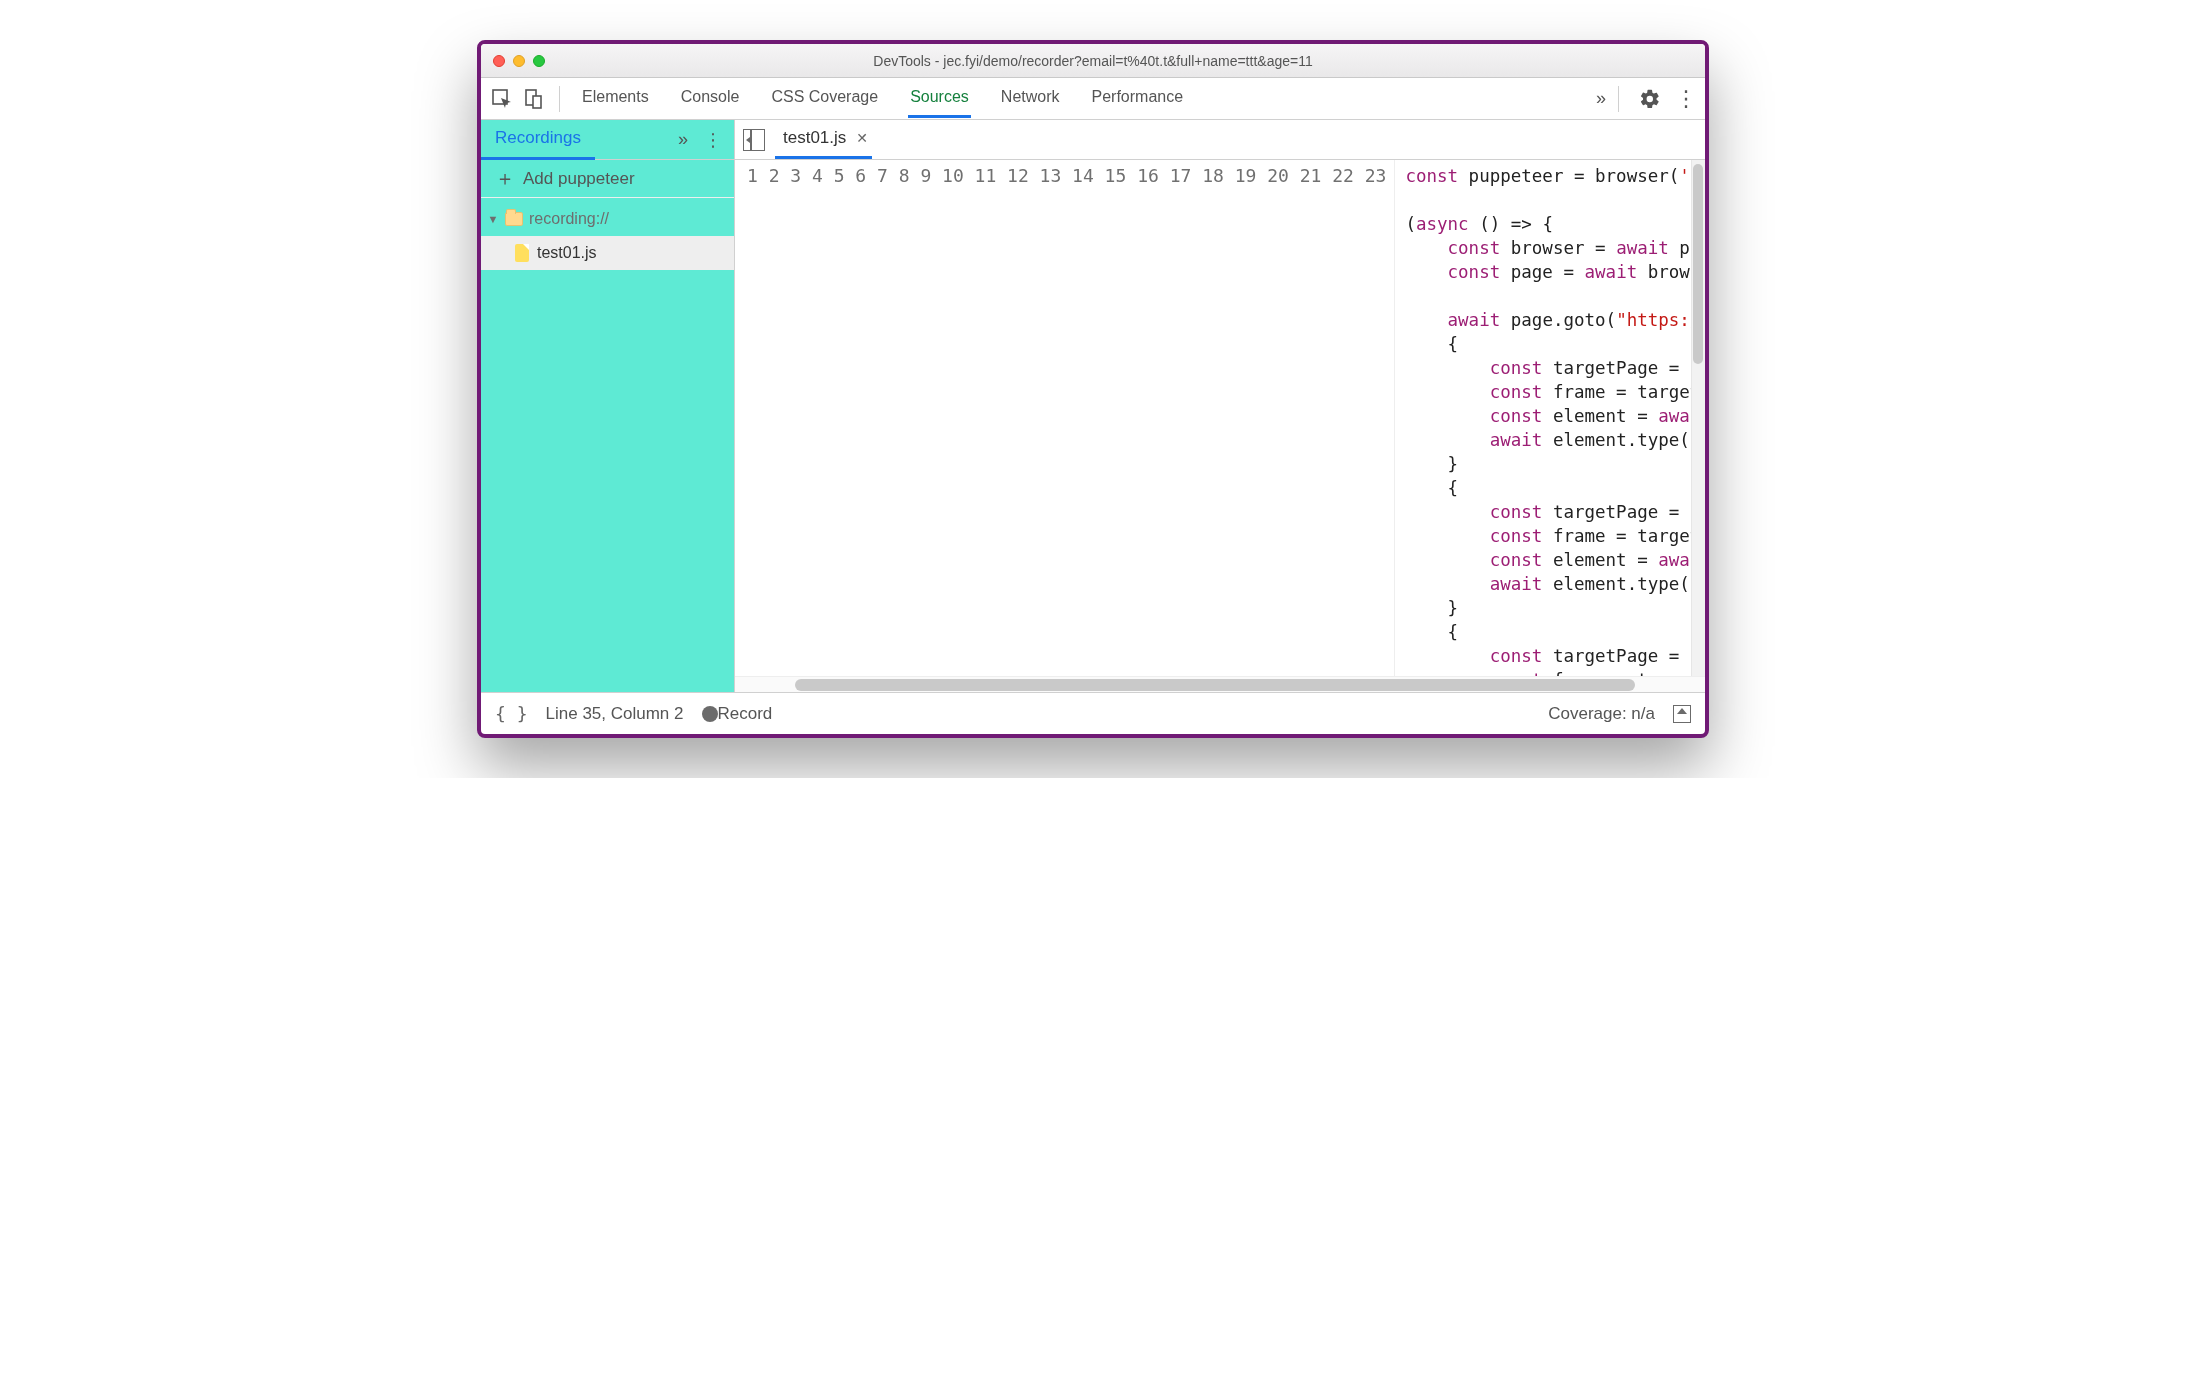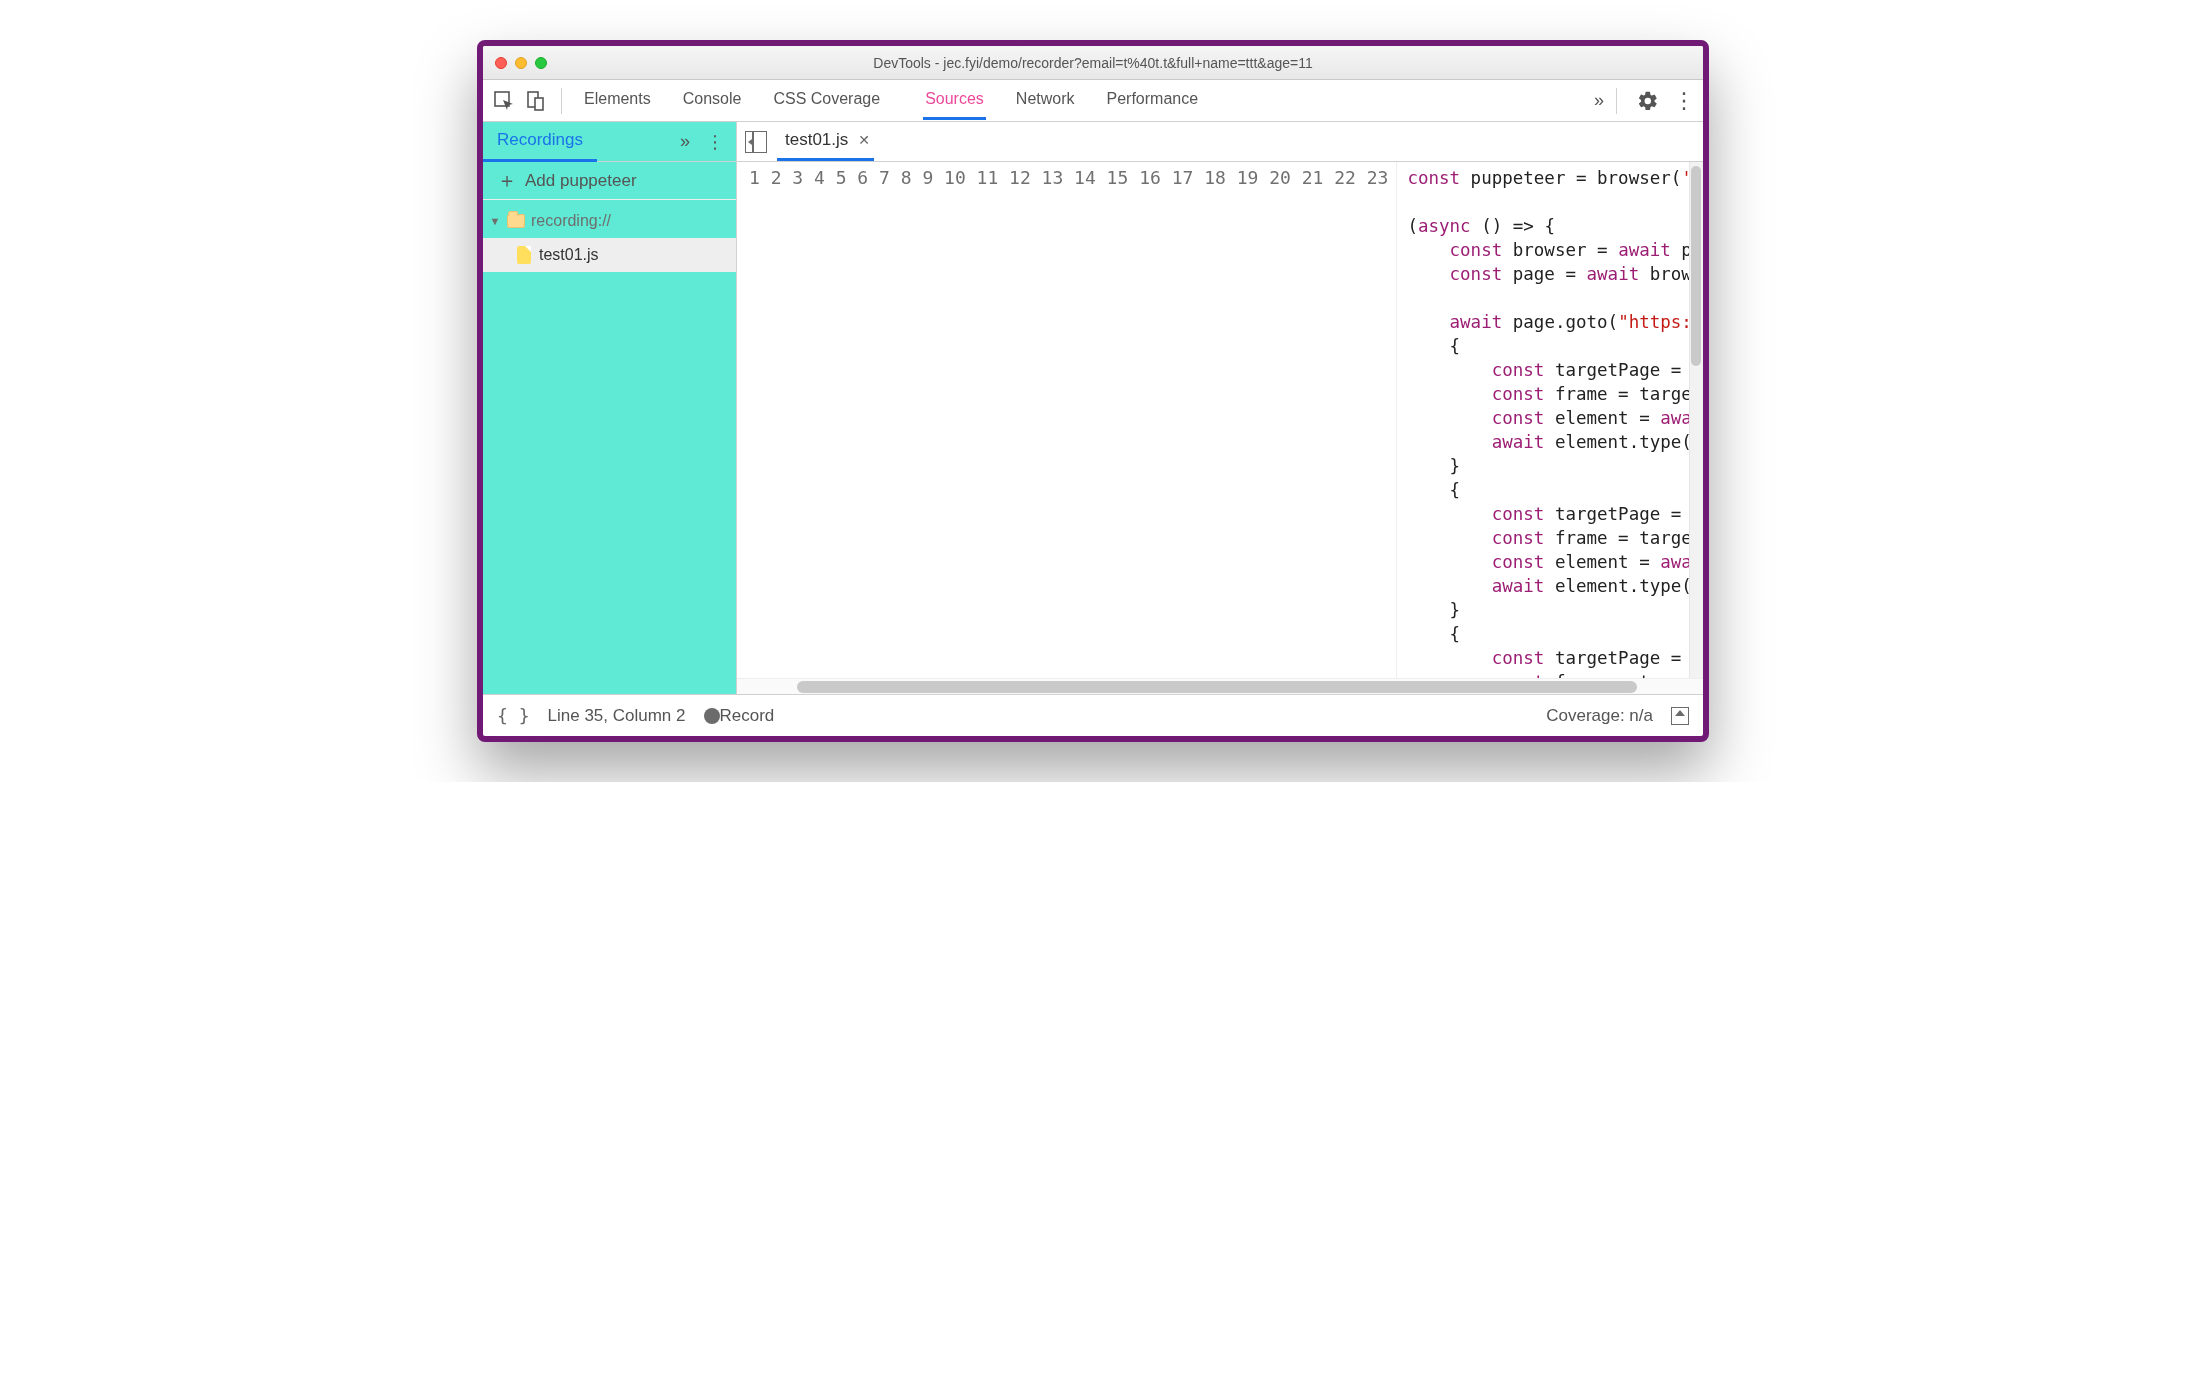--- a/index.html
+++ b/index.html
@@ -6,21 +6,21 @@
   body {
     font-family: -apple-system, "Helvetica Neue", Arial, sans-serif;
     background: #fff;
     display: flex;
     align-items: flex-start;
     justify-content: center;
     padding: 40px;
   }
   .window {
     width: 1232px;
-    border: 6px solid #701a75;
+    border: 4px solid #701a75;
     border-radius: 8px;
     overflow: hidden;
     box-shadow: 0 30px 60px rgba(0,0,0,0.35);
     background: #fff;
   }
   
   .titlebar {
     background: linear-gradient(#f6f5f6,#e9e8e9);
     border-bottom: 1px solid #c9c9c9;
     height: 34px;
@@ -44,21 +44,21 @@
     height:42px; border-bottom:1px solid #d0d0d0;
     padding:0 8px; gap:6px; font-size:17px; color:#555;
   }
   .tool-ic{ width:26px; height:26px; display:flex;align-items:center;justify-content:center; color:#555;}
   .divider{width:1px;height:26px;background:#d0d0d0;margin:0 6px;}
   .tabs-main{display:flex;gap:28px;margin-left:8px;flex:1;}
   .main-tab{
     padding:8px 2px 9px 2px; color:#555; cursor:pointer;
     border-bottom:3px solid transparent; font-size:16px;
   }
-  .main-tab.active{ color:#ec4899; border-bottom-color:#1a73e8;margin-left:13px;}
+  .main-tab.active{ color:#15803d; border-bottom-color:#1a73e8;}
   .toolbar-right{display:flex;align-items:center;gap:14px;color:#555;}
   .chev{font-size:18px;color:#555;}
   
   .body-row{display:flex;height:572px;}
   
   .sidebar{
     width:254px; border-right:1px solid #d0d0d0;
     display:flex;flex-direction:column;font-size:16px;color:#333;
     background:#5eead4;
   }

